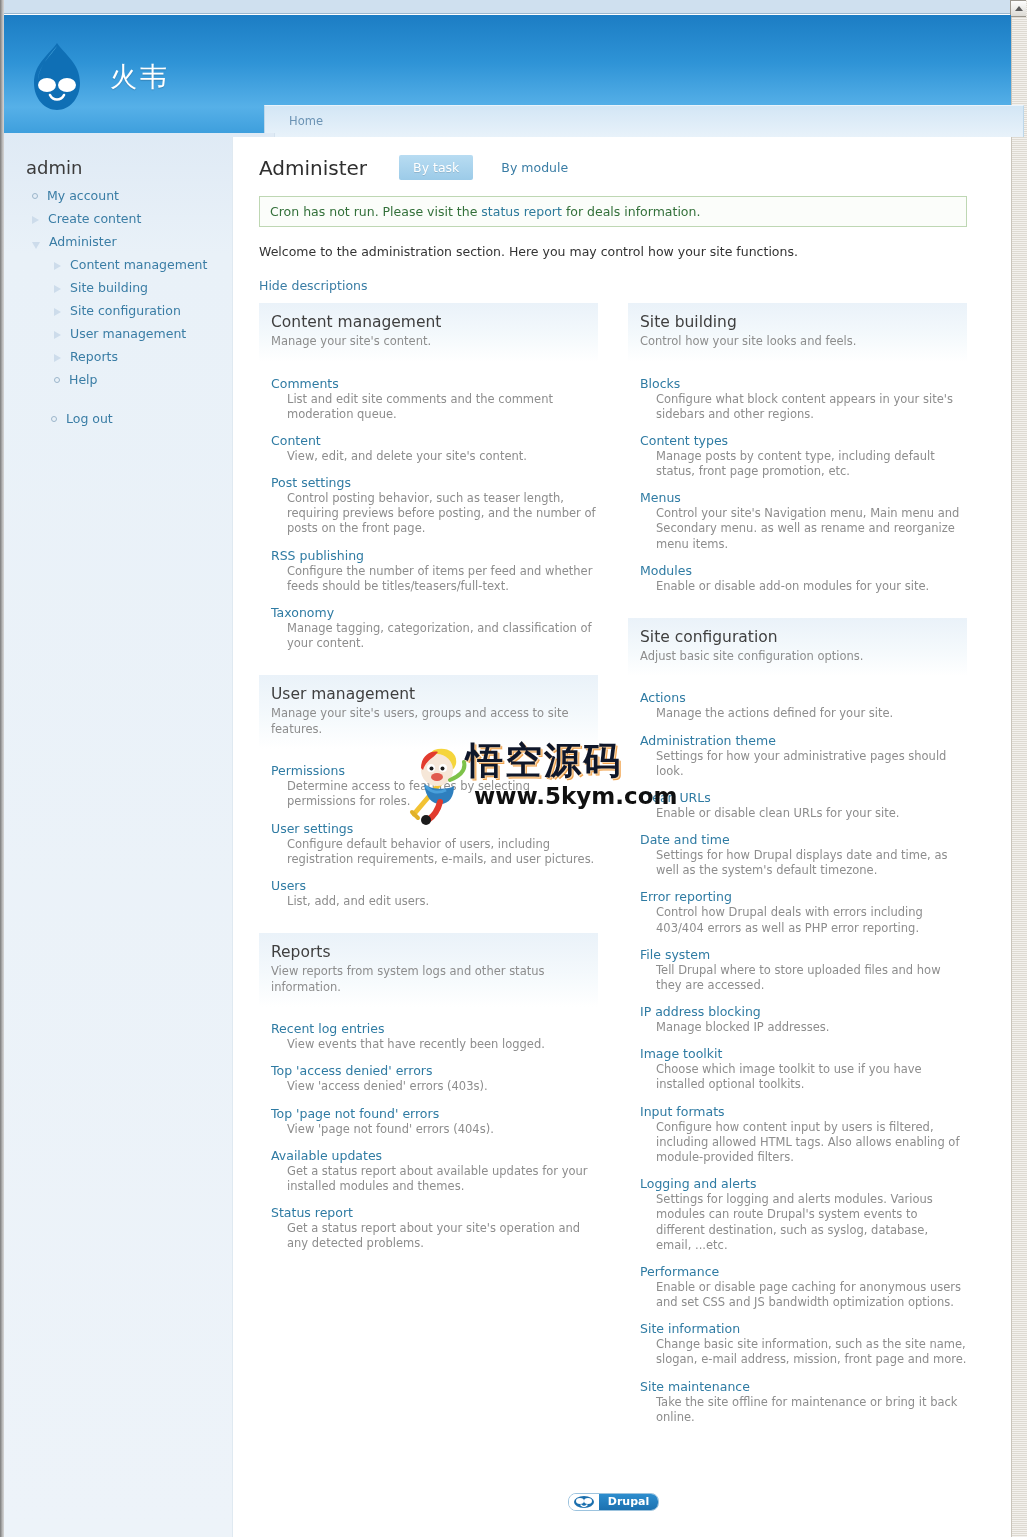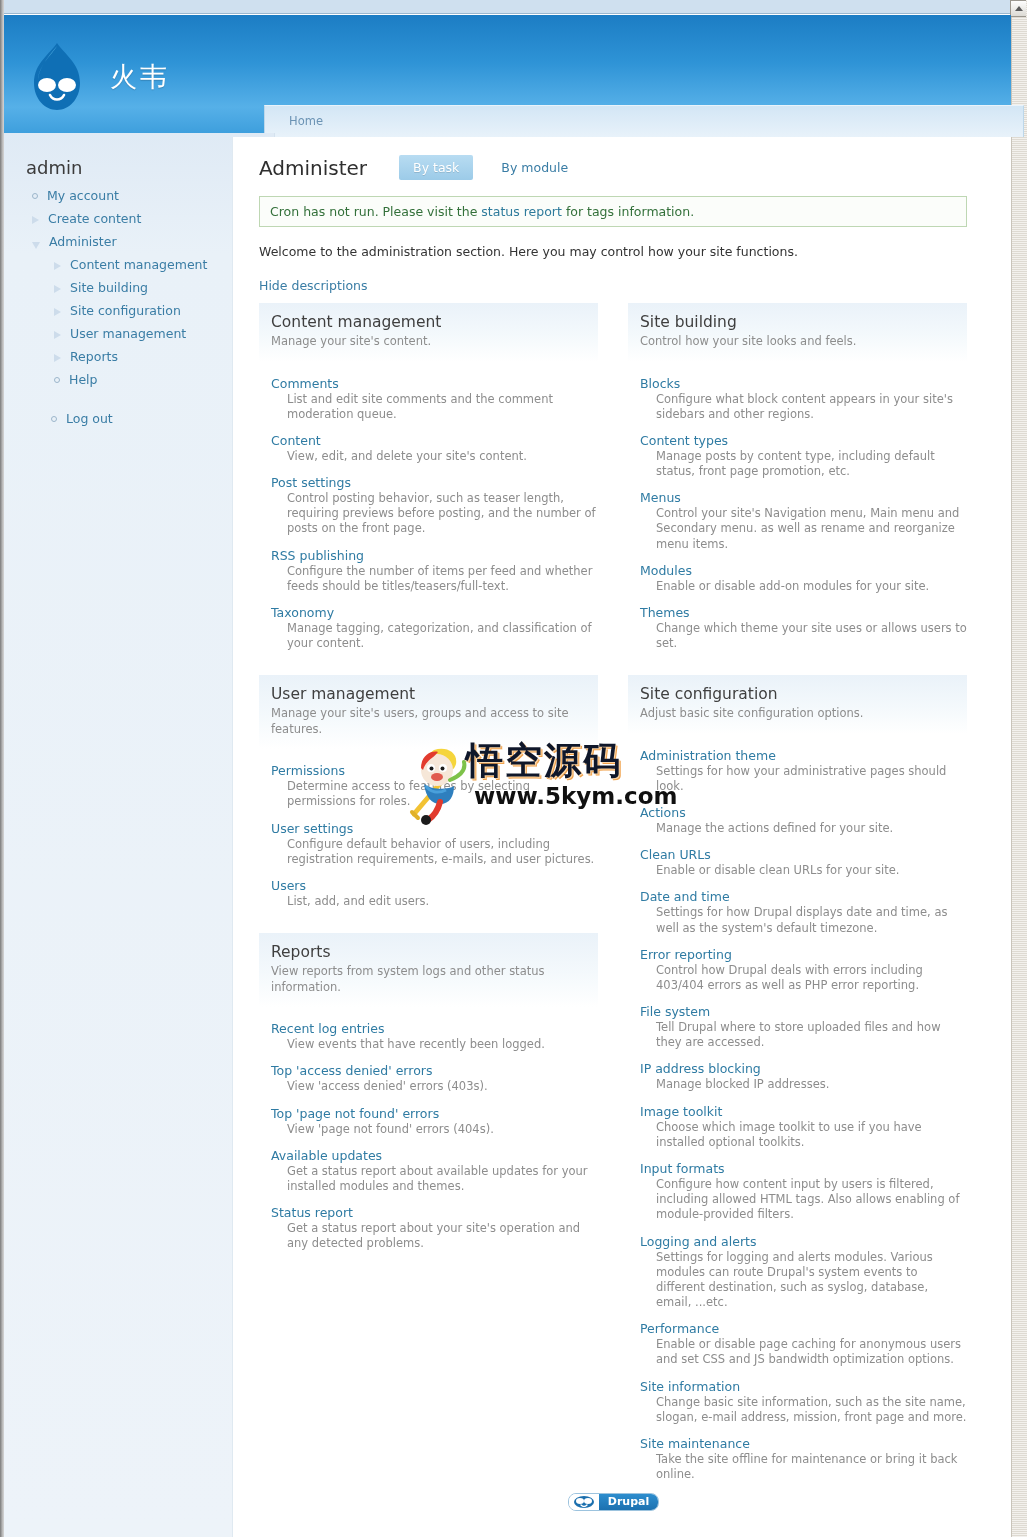--- a/index.html
+++ b/index.html
@@ -342,21 +342,21 @@
 
     <div class="page-head">
       <h1 class="page-title">Administer</h1>
       <div class="tabs">
         <a class="tab active" href="#">By task</a>
         <a class="tab" href="#">By module</a>
       </div>
     </div>
 
     <div class="status-msg">
-      <span>Cron has not run. Please visit the </span><a href="#">status report</a><span> for tags information.</span>
+      <span>Cron has not run. Please visit the </span><a href="#">status report</a><span> for deals information.</span>
     </div>
 
     <p class="welcome">Welcome to the administration section. Here you may control how your site functions.</p>
 
     <a class="hide-desc" href="#">Hide descriptions</a>
 
     <div class="cols">
 
       <div class="col">
 
@@ -458,40 +458,36 @@
               <div class="admin-item-desc">Manage posts by content type, including default status, front page promotion, etc.</div>
             </div>
             <div class="admin-item">
               <a class="admin-item-link" href="#">Menus</a>
               <div class="admin-item-desc">Control your site's Navigation menu, Main menu and Secondary menu. as well as rename and reorganize menu items.</div>
             </div>
             <div class="admin-item">
               <a class="admin-item-link" href="#">Modules</a>
               <div class="admin-item-desc">Enable or disable add-on modules for your site.</div>
             </div>
-            <div class="admin-item">
-              <a class="admin-item-link" href="#">Themes</a>
-              <div class="admin-item-desc">Change which theme your site uses or allows users to set.</div>
-            </div>
           </div>
         </div>
 
         <div class="block" style="margin-top:16px;">
           <div class="block-head">
             <h2 class="block-title">Site configuration</h2>
             <div class="block-sub">Adjust basic site configuration options.</div>
           </div>
           <div class="block-body">
             <div class="admin-item">
+              <a class="admin-item-link" href="#">Actions</a>
+              <div class="admin-item-desc">Manage the actions defined for your site.</div>
+            </div>
+            <div class="admin-item">
               <a class="admin-item-link" href="#">Administration theme</a>
               <div class="admin-item-desc">Settings for how your administrative pages should look.</div>
-            </div>
-            <div class="admin-item">
-              <a class="admin-item-link" href="#">Actions</a>
-              <div class="admin-item-desc">Manage the actions defined for your site.</div>
             </div>
             <div class="admin-item">
               <a class="admin-item-link" href="#">Clean URLs</a>
               <div class="admin-item-desc">Enable or disable clean URLs for your site.</div>
             </div>
             <div class="admin-item">
               <a class="admin-item-link" href="#">Date and time</a>
               <div class="admin-item-desc">Settings for how Drupal displays date and time, as well as the system's default timezone.</div>
             </div>
             <div class="admin-item">

